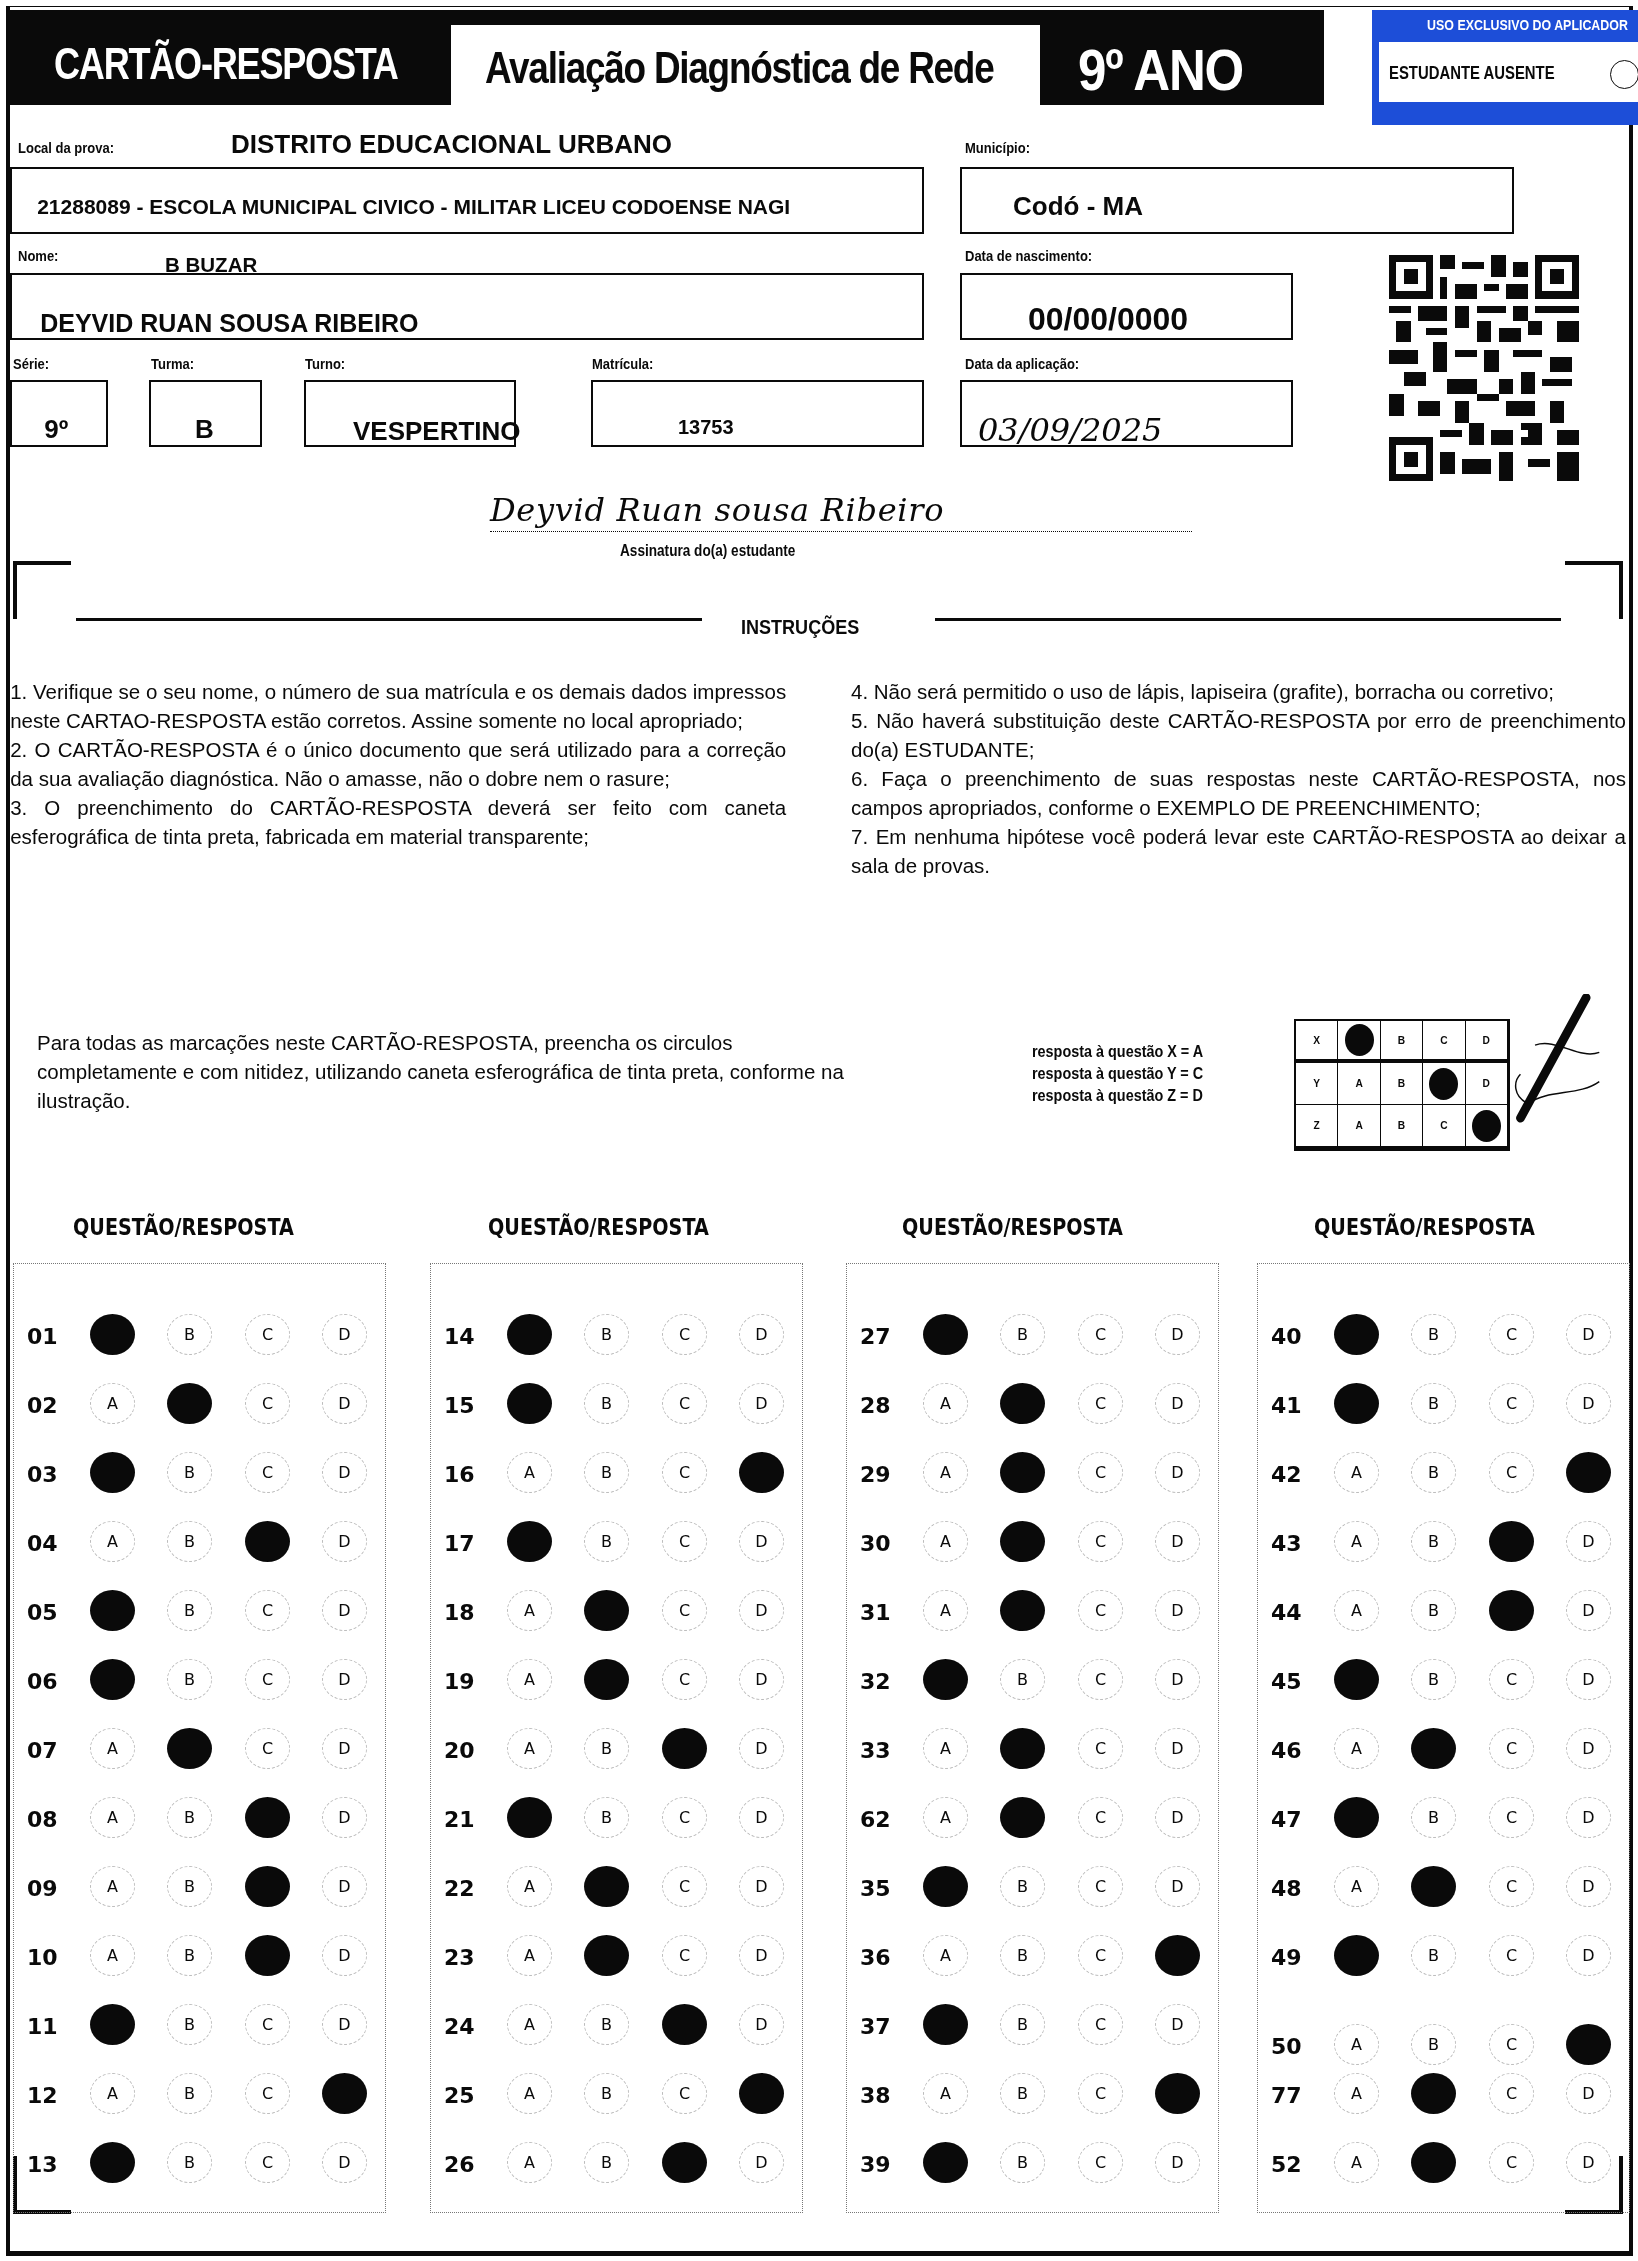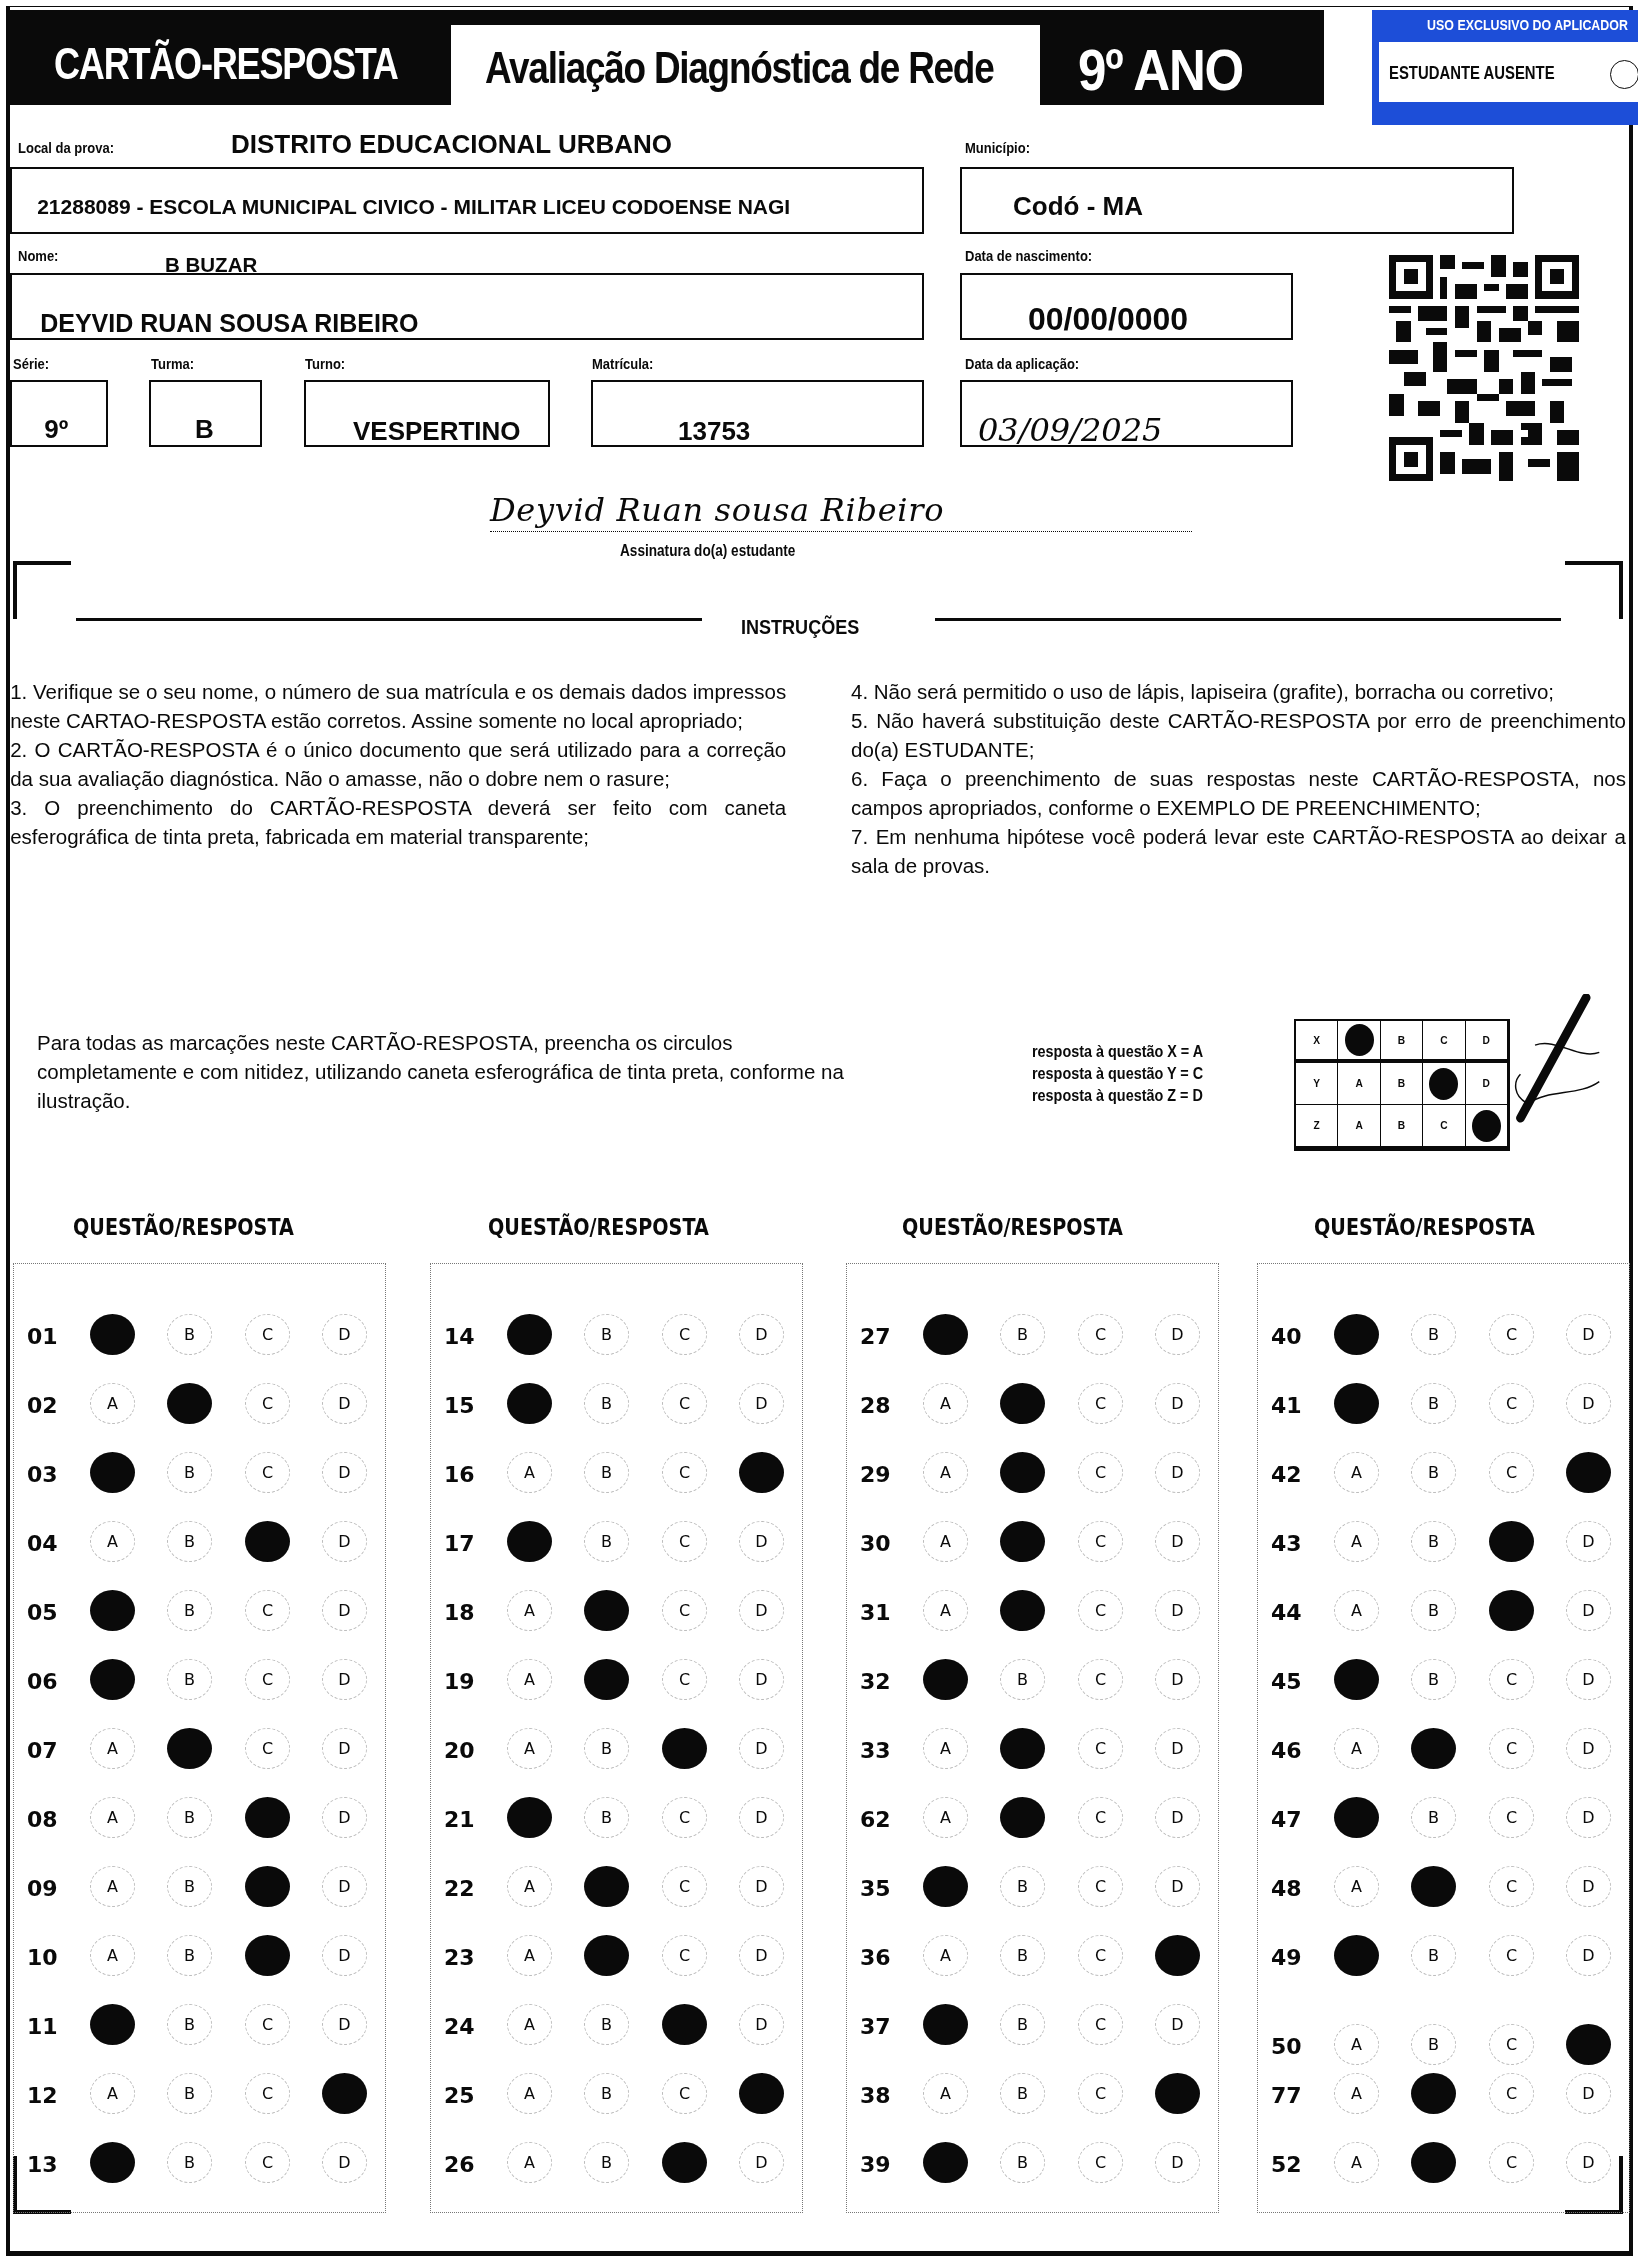--- a/index.html
+++ b/index.html
@@ -102,26 +102,26 @@
 
 <span class="lbl" style="left:13px;top:355px;">Série:</span>
 <div class="box" style="left:10.2px;top:380px;width:98px;height:67px;">
   <span class="val" style="left:32px;top:32px;font-size:26px;">9º</span>
 </div>
 <span class="lbl" style="left:151px;top:355px;">Turma:</span>
 <div class="box" style="left:149px;top:380px;width:113px;height:67px;">
   <span class="val" style="left:44px;top:32px;font-size:26px;">B</span>
 </div>
 <span class="lbl" style="left:305px;top:355px;">Turno:</span>
-<div class="box" style="left:304px;top:380px;width:246px;height:67px;">
+<div class="box" style="left:304px;top:380px;width:212px;height:67px;">
   <span class="val" style="left:47px;top:34px;font-size:26px;">VESPERTINO</span>
 </div>
 <span class="lbl" style="left:592px;top:355px;">Matrícula:</span>
 <div class="box" style="left:591px;top:380px;width:333px;height:67px;">
-  <span class="val" style="left:85px;top:34px;font-size:26px;">13753</span>
+  <span class="val" style="left:85px;top:34px;font-size:20px;">13753</span>
 </div>
 
 <span class="lbl" style="left:965px;top:355px;">Data da aplicação:</span>
 <div class="box" style="left:960px;top:380px;width:333px;height:67px;">
   <span class="val" style="left:16px;top:29px;font-size:32px;font-weight:400;font-style:italic;font-family:'DejaVu Serif',serif;">03/09/2025</span>
 </div>
 
 <svg class="qr" viewBox="0 0 26 31" shape-rendering="crispEdges">
   <rect x="0" y="0" width="26" height="31" fill="#fff"></rect>
   <g fill="#0a0a0a">

